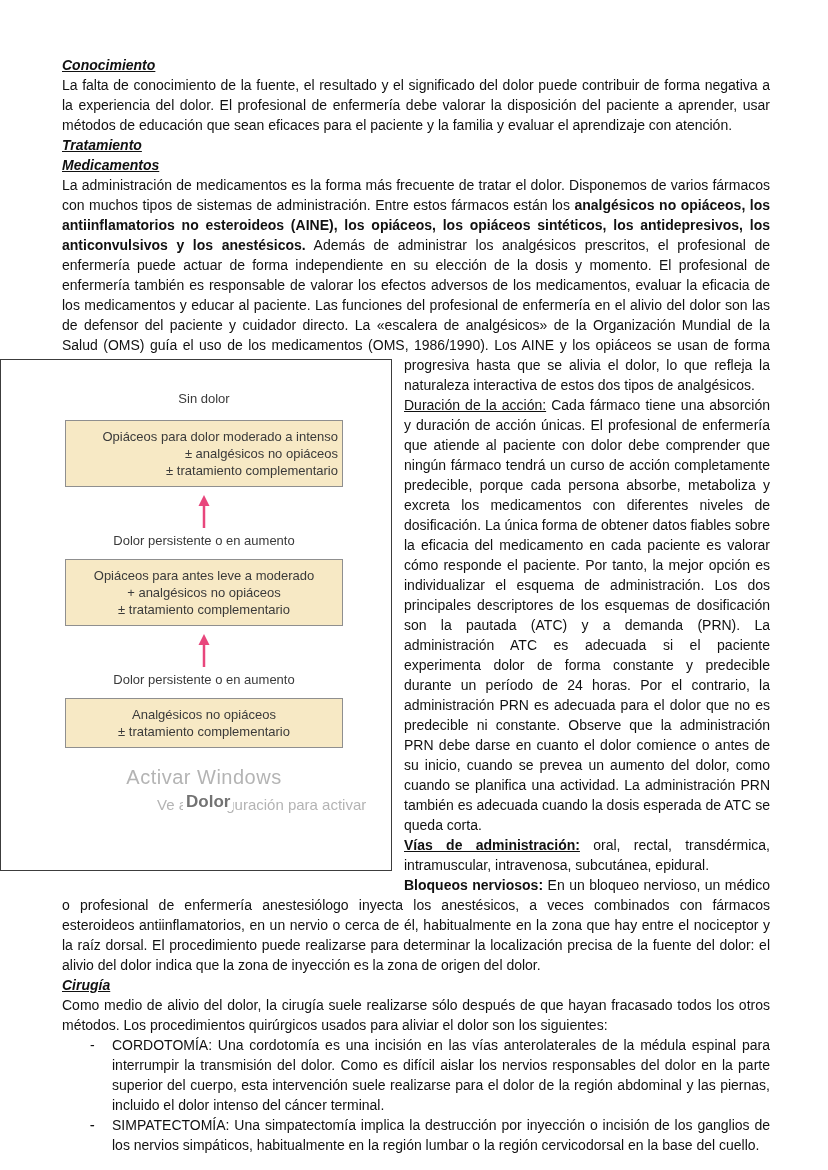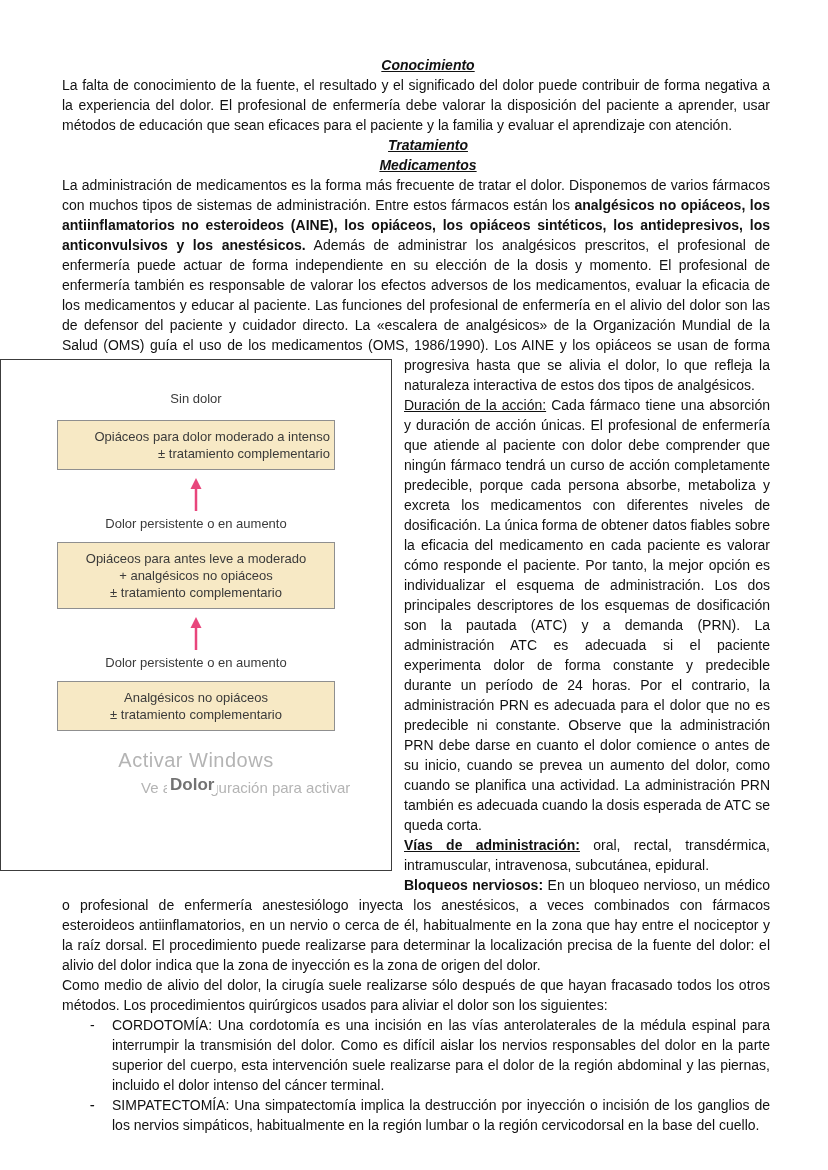--- a/index.html
+++ b/index.html
@@ -16,37 +16,37 @@
   }
   .page{
     padding:55px 58px 0 62px;
     font-size:14px; line-height:20px;
     text-align:justify;
   }
   .hd{
     font-size:14px; line-height:20px;
     font-style:italic; font-weight:bold;
     text-decoration:underline;
-    text-align:center;
-    margin-left:24px;
+    text-align:left;
   }
   .b{ font-weight:bold; }
   .u{ text-decoration:underline; }
 
   
   .figure{
     float:left;
     width:392px; height:512px;
     margin:4px 12px 6px -62px;
     border:1px solid var(--figure_border);
     background:#fff;
     text-align:center;
     font-size:13px; line-height:17px;
     color:#3a3a3a;
     position:relative;
+    padding-left:16px;
   }
   .fig-top{ margin-top:30px; }
   .fig-box{
     width:278px; margin:10px auto 0;
     background:var(--box_fill);
     border:1px solid var(--box_border);
     padding:7px 4px;
   }
   .fig-box.first{ margin-top:13px;text-align:right; }
   .arrow{ display:block; margin:8px auto 0; }
@@ -92,20 +92,21 @@
     <span>La administración de medicamentos es la forma más frecuente de tratar el dolor. Disponemos de varios fármacos con muchos tipos de sistemas de administración. Entre estos fármacos están los</span>
     <span class="b">analgésicos no opiáceos, los antiinflamatorios no esteroideos (AINE), los opiáceos, los opiáceos sintéticos, los antidepresivos, los anticonvulsivos y los anestésicos.</span>
     <span>Además de administrar los analgésicos prescritos, el profesional de enfermería puede actuar de forma independiente en su elección de la dosis y momento. El profesional de enfermería también es responsable de valorar los efectos adversos de los medicamentos, evaluar la eficacia de los medicamentos y educar al paciente. Las funciones del profesional de enfermería en el alivio del dolor son las de defensor del paciente y cuidador directo. La «escalera de analgésicos» de la Organización Mundial de la Salud (OMS) guía el uso de los medicamentos (OMS, 1986/1990). Los AINE y los opiáceos se usan de forma progresiva hasta que se alivia</span>
 
     
     <div class="figure">
       <div class="fig-top">Sin dolor</div>
 
       <div class="fig-box first">
         <div>Opiáceos para dolor moderado a intenso</div>
+        <div>± analgésicos no opiáceos</div>
         <div>± tratamiento complementario</div>
       </div>
 
       <svg class="arrow" width="16" height="34" viewBox="0 0 16 34">
         <line x1="8" y1="33" x2="8" y2="9"></line>
         <polygon points="8,0 2.5,11 13.5,11"></polygon>
       </svg>
       <div class="fig-label">Dolor persistente o en aumento</div>
 
       <div class="fig-box">
@@ -143,20 +144,21 @@
   <div class="para">
     <span class="u b">Vías de administración:</span>
     <span>oral, rectal, transdérmica, intramuscular, intravenosa, subcutánea, epidural.</span>
   </div>
 
   <div class="para">
     <span class="b">Bloqueos nerviosos:</span>
     <span>En un bloqueo nervioso, un médico o profesional de enfermería anestesiólogo inyecta los anestésicos, a veces combinados con fármacos esteroideos antiinflamatorios, en un nervio o cerca de él, habitualmente en la zona que hay entre el nociceptor y la raíz dorsal. El procedimiento puede realizarse para determinar la localización precisa de la fuente del dolor: el alivio del dolor indica que la zona de inyección es la zona de origen del dolor.</span>
   </div>
 
+  <div class="hd">Cirugía</div>
 
   <div class="para">
     <span>Como medio de alivio del dolor, la cirugía suele realizarse sólo después de que hayan fracasado todos los otros métodos. Los procedimientos quirúrgicos usados para aliviar el dolor son los siguientes:</span>
   </div>
 
   <div class="surgery-list">
     <div class="li">
       <span class="dash">-</span>
       <span>CORDOTOMÍA: Una cordotomía es una incisión en las vías anterolaterales de la médula espinal para interrumpir la transmisión del dolor. Como es difícil aislar los nervios responsables del dolor en la parte superior del cuerpo, esta intervención suele realizarse para el dolor de la región abdominal y las piernas, incluido el dolor intenso del cáncer terminal.</span>
     </div>

